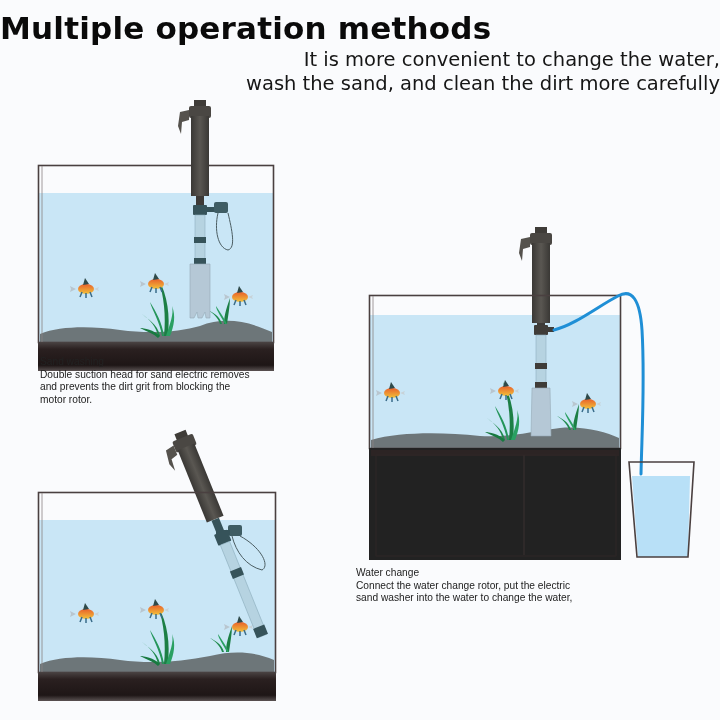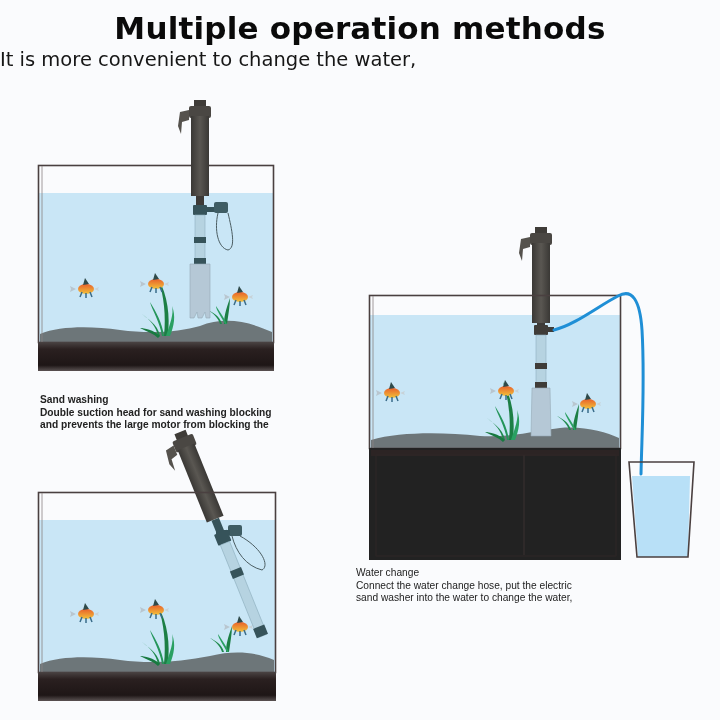--- a/index.html
+++ b/index.html
@@ -1,33 +1,34 @@
 <!DOCTYPE html>
 <html><head>
 <meta charset="utf-8">
 <style>
   html, body { margin:0; padding:0; }
   body { width:720px; height:720px; background:#fafbfd; position:relative; overflow:hidden;
          font-family:"DejaVu Sans", "Liberation Sans", sans-serif; color:#111; }
-  .title { position:absolute; top:10px; left:0; width:720px; text-align:center;
+  .title { position:absolute; top:10px; left:0; width:720px; text-align:left;
            font-size:31px; font-weight:bold; letter-spacing:0.2px; color:#0a0a0a; }
-  .subtitle { position:absolute; top:48px; left:0; width:720px; text-align:left;
+  .subtitle { position:absolute; top:48px; left:0; width:720px; text-align:right;
               font-size:19.5px; line-height:24px; color:#161616; }
   .caption { position:absolute; font-family:"Liberation Sans", sans-serif; font-size:10.2px;
              line-height:12.6px; color:#222; }
-  .cap1 { left:40px; top:394px; width:260px;font-weight:bold; }
+  .cap1 { left:40px; top:356px; width:260px; }
   .cap2 { left:356px; top:567px; width:300px; }
   svg.scene { position:absolute; left:0; top:0; }
 </style>
 </head>
 <body>
 
 <div class="title">Multiple operation methods</div>
 <div class="subtitle">
   <div>It is more convenient to change the water,</div>
+  <div>wash the sand, and clean the dirt more carefully</div>
 </div>
 
 <svg class="scene" width="720" height="720" viewBox="0 0 720 720">
   <defs>
     <linearGradient id="baseGrad" x1="0" y1="0" x2="0" y2="1">
       <stop offset="0" stop-color="#4a4343"></stop>
       <stop offset="0.25" stop-color="#2a2020"></stop>
       <stop offset="0.8" stop-color="#1e1616"></stop>
       <stop offset="1" stop-color="#5a5252"></stop>
     </linearGradient>
@@ -163,21 +164,22 @@
 
     <g>
       <path d="M632,476 L690,476 L688,557 L638,557 Z" fill="#b8e0f7"></path>
       <path d="M629,462 L694,462 L688,557 L637,557 Z" fill="none" stroke="#4a4040" stroke-width="1.6"></path>
     </g>
   </g>
 </svg>
 
 <div class="caption cap1">
   <div>Sand washing</div>
-  <div>Double suction head for sand washing blocking</div>
-  <div>and prevents the large motor from blocking the</div>
+  <div>Double suction head for sand electric removes</div>
+  <div>and prevents the dirt grit from blocking the</div>
+  <div>motor rotor.</div>
 </div>
 
 <div class="caption cap2">
   <div>Water change</div>
-  <div>Connect the water change hose, put the electric</div>
+  <div>Connect the water change rotor, put the electric</div>
   <div>sand washer into the water to change the water,</div>
 </div>
 
 </body></html>

